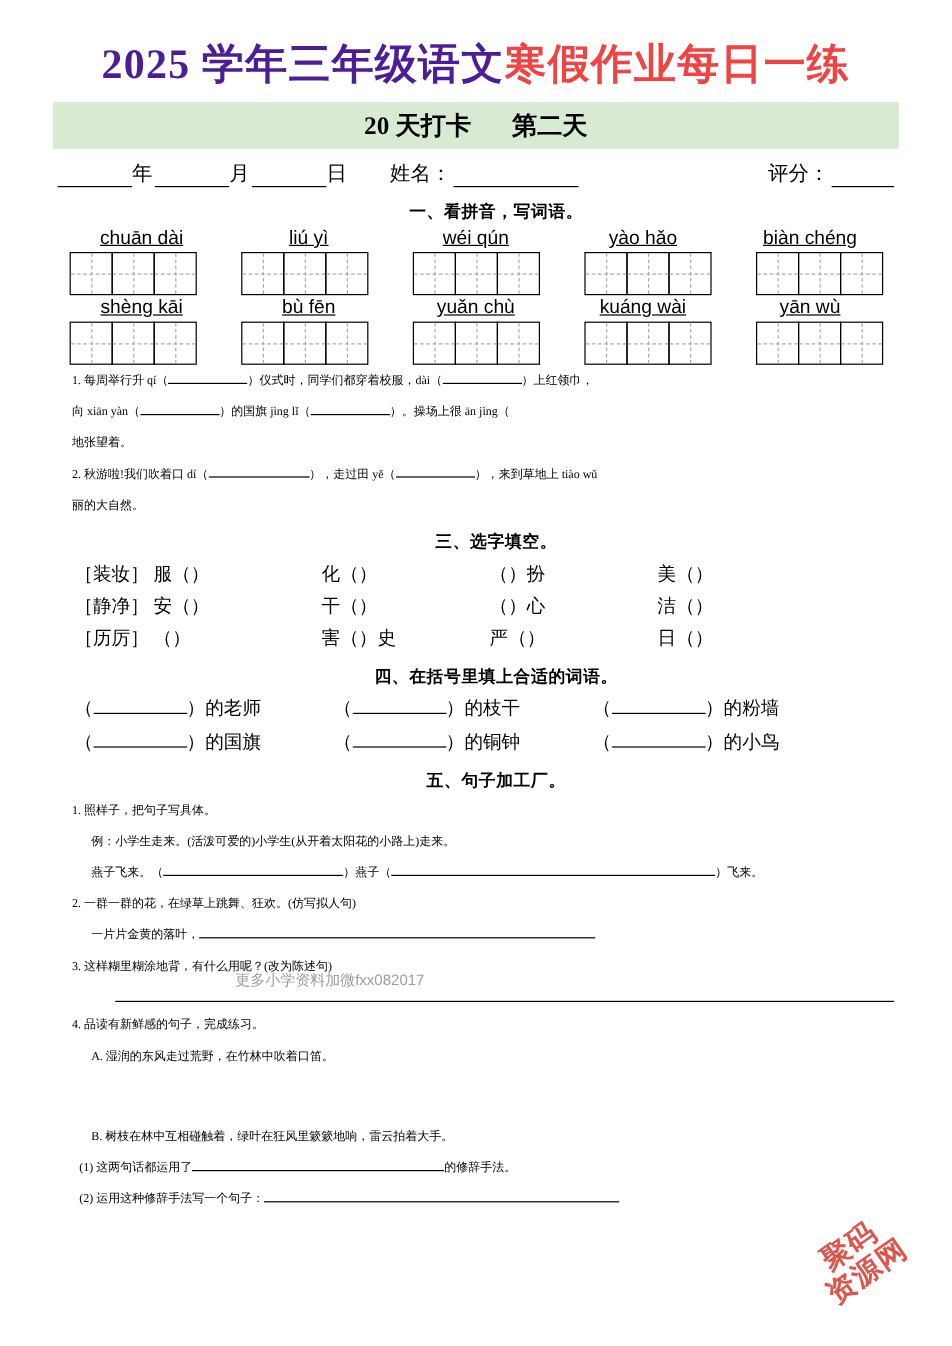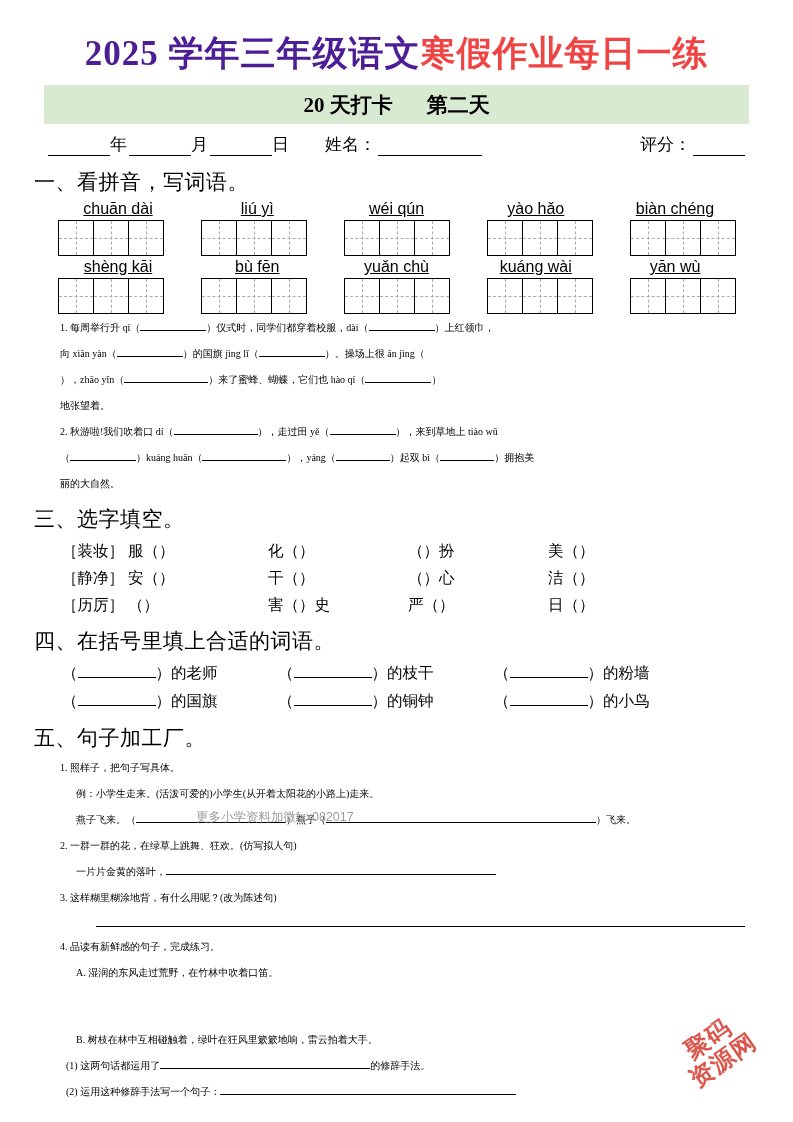--- a/index.html
+++ b/index.html
@@ -45,24 +45,25 @@
     display:flex;
     align-items:flex-end;
     gap:0px;
   }
   .info-line .blank{ display:inline-block; border-bottom:1px solid #000; } .b60{ width:62px; } .b95{ width:104px; } .b52{ width:52px; }
   .info-line .seg{ margin-right:2px; }
   .spacer-lg{ flex:1 1 auto; }
 
   
   .sec-head{
-    font-size:21px;
-    font-weight:normal;
+    font-size:14px;
+    font-weight:bold;
     margin:12px 0 4px 34px;
     letter-spacing:0.5px;
+    text-align:center;
   }
   .sec-head.tight{ margin-top:9px; }
 
   
   .pygrid{ margin:0 40px; }
   .py-row{
     display:flex;
     justify-content:space-between;
     padding:0 18px;
     margin-top:2px;
@@ -259,31 +260,25 @@
   </div>
 
 
   <div class="q">
     <span>1. 每周举行升 qí（</span><span class="u u64"></span><span>）仪式时，同学们都穿着校服，dài（</span><span class="u u64"></span><span>）上红领巾，</span>
   </div>
   <div class="q">
     <span>向 xiān yàn（</span><span class="u u64"></span><span>）的国旗 jìng lǐ（</span><span class="u u64"></span><span>）。操场上很 ān  jìng（</span>
   </div>
   <div class="q">
-    <span>），zhāo  yǐn（</span><span class="u u80"></span><span>）来了蜜蜂、蝴蝶，它们也 hào qí（</span><span class="u u64"></span><span>）</span>
-  </div>
-  <div class="q">
     <span>地张望着。</span>
   </div>
 
   <div class="q">
     <span>2. 秋游啦!我们吹着口 dí（</span><span class="u u80"></span><span>），走过田 yě（</span><span class="u u64"></span><span>），来到草地上 tiào wǔ</span>
-  </div>
-  <div class="q">
-    <span>（</span><span class="u u64"></span><span>）kuáng huān（</span><span class="u u80"></span><span>），yáng（</span><span class="u u50"></span><span>）起双 bì（</span><span class="u u50"></span><span>）拥抱美</span>
   </div>
   <div class="q">
     <span>丽的大自然。</span>
   </div>
 
   <div class="sec-head tight">三、选字填空。</div>
   <div class="three">
     <div class="three-row">
       <span class="tag">［装妆］</span>
       <span class="item"><span>服（</span><span class="u"></span><span>）</span></span>

